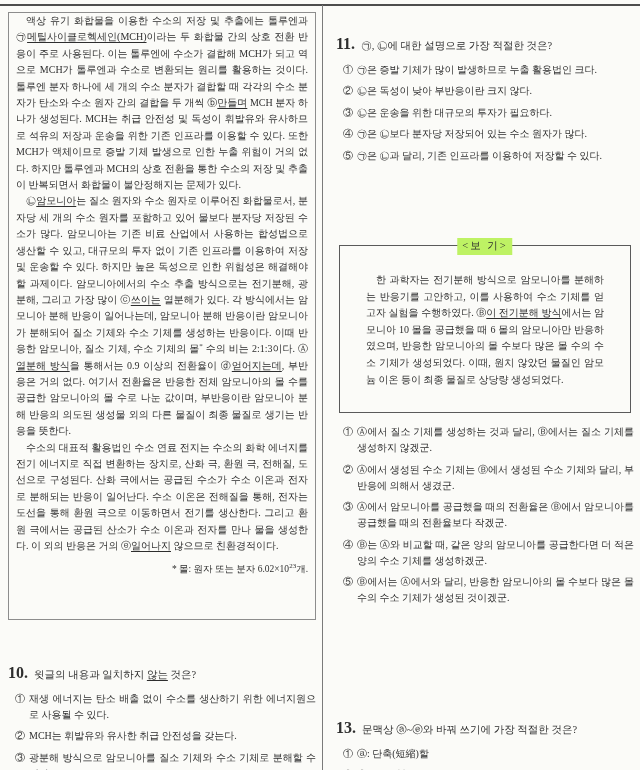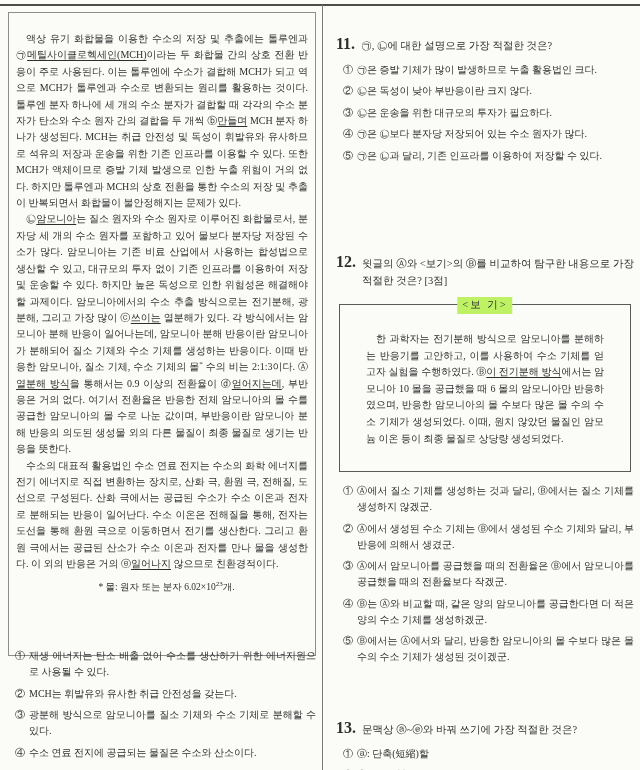--- a/index.html
+++ b/index.html
@@ -15,29 +15,29 @@
     overflow:hidden;
   }
   .toprule { position:absolute; top:4px; left:0; width:640px; height:1.5px; background:#4d4d4d; }
   .vrule   { position:absolute; top:5px; bottom:0; left:322px; width:1px; background:#7a7a7a; }
 
   
   .passage-box {
     position:absolute; left:8px; top:12px;
     width:292px; height:606px;
     border:1px solid #8d8d8d;
-    padding:18px 7px;
+    padding:0 7px;
     font-size:10px; line-height:16.4px;
     text-align:justify;
     overflow:hidden;
   }
   .para { margin:0; text-indent:10px; }
   .u { text-decoration:underline; text-underline-offset:2px; }
   sup { font-size:7px; line-height:0; }
-  .footnote { margin-top:7px; padding-left:9px; font-size:9.5px; text-align:center; }
+  .footnote { margin-top:7px; padding-left:9px; font-size:9.5px; text-align:right; }
 
   
   .question { position:absolute; width:298px; }
   .q10 { left:8px;   top:641px; width:308px; }
   .q11 { left:336px; top:12px;  }
   .q12 { left:336px; top:230px; }
   .q13 { left:336px; top:696px; }
 
   .qheader { display:flex; align-items:baseline; font-size:10.5px; line-height:16.5px; }
   .qnum    { font-weight:bold; font-size:16px; margin-right:6px; flex:none; }
@@ -75,20 +75,24 @@
   <div class="vrule"></div>
 
   <div class="passage-box">
     <p class="para"><span>액상 유기 화합물을 이용한 수소의 저장 및 추출에는 톨루엔과 </span><span>㉠</span><span class="u">메틸사이클로헥세인(MCH)</span><span>이라는 두 화합물 간의 상호 전환 반응이 주로 사용된다. 이는 톨루엔에 수소가 결합해 MCH가 되고 역으로 MCH가 톨루엔과 수소로 변환되는 원리를 활용하는 것이다. 톨루엔 분자 하나에 세 개의 수소 분자가 결합할 때 각각의 수소 분자가 탄소와 수소 원자 간의 결합을 두 개씩 </span><span>ⓑ</span><span class="u">만들며</span><span> MCH 분자 하나가 생성된다. MCH는 취급 안전성 및 독성이 휘발유와 유사하므로 석유의 저장과 운송을 위한 기존 인프라를 이용할 수 있다. 또한 MCH가 액체이므로 증발 기체 발생으로 인한 누출 위험이 거의 없다. 하지만 톨루엔과 MCH의 상호 전환을 통한 수소의 저장 및 추출이 반복되면서 화합물이 불안정해지는 문제가 있다.</span></p>
     <p class="para"><span>㉡</span><span class="u">암모니아</span><span>는 질소 원자와 수소 원자로 이루어진 화합물로서, 분자당 세 개의 수소 원자를 포함하고 있어 물보다 분자당 저장된 수소가 많다. 암모니아는 기존 비료 산업에서 사용하는 합성법으로 생산할 수 있고, 대규모의 투자 없이 기존 인프라를 이용하여 저장 및 운송할 수 있다. 하지만 높은 독성으로 인한 위험성은 해결해야 할 과제이다. 암모니아에서의 수소 추출 방식으로는 전기분해, 광분해, 그리고 가장 많이 </span><span>ⓒ</span><span class="u">쓰이는</span><span> 열분해가 있다. 각 방식에서는 암모니아 분해 반응이 일어나는데, 암모니아 분해 반응이란 암모니아가 분해되어 질소 기체와 수소 기체를 생성하는 반응이다. 이때 반응한 암모니아, 질소 기체, 수소 기체의 몰</span><sup>*</sup><span> 수의 비는 2:1:3이다. </span><span>Ⓐ</span><span class="u">열분해 방식</span><span>을 통해서는 0.9 이상의 전환율이 </span><span>ⓓ</span><span class="u">얻어지는데</span><span>, 부반응은 거의 없다. 여기서 전환율은 반응한 전체 암모니아의 몰 수를 공급한 암모니아의 몰 수로 나눈 값이며, 부반응이란 암모니아 분해 반응의 의도된 생성물 외의 다른 물질이 최종 물질로 생기는 반응을 뜻한다.</span></p>
     <p class="para"><span>수소의 대표적 활용법인 수소 연료 전지는 수소의 화학 에너지를 전기 에너지로 직접 변환하는 장치로, 산화 극, 환원 극, 전해질, 도선으로 구성된다. 산화 극에서는 공급된 수소가 수소 이온과 전자로 분해되는 반응이 일어난다. 수소 이온은 전해질을 통해, 전자는 도선을 통해 환원 극으로 이동하면서 전기를 생산한다. 그리고 환원 극에서는 공급된 산소가 수소 이온과 전자를 만나 물을 생성한다. 이 외의 반응은 거의 </span><span>ⓔ</span><span class="u">일어나지</span><span> 않으므로 친환경적이다.</span></p>
     <p class="footnote"><span>* 몰: 원자 또는 분자 6.02×10</span><sup>23</sup><span>개.</span></p>
   </div>
 
   <div class="question q10">
+    <div class="qheader">
+      <span class="qnum">10.</span>
+      <span class="qtitle"><span>윗글의 내용과 일치하지 </span><span class="u">않는</span><span> 것은?</span></span>
+    </div>
     <div class="options">
       <div class="option">
         <span class="onum">①</span>
         <span class="otext">재생 에너지는 탄소 배출 없이 수소를 생산하기 위한 에너지원으로 사용될 수 있다.</span>
       </div>
       <div class="option">
         <span class="onum">②</span>
         <span class="otext">MCH는 휘발유와 유사한 취급 안전성을 갖는다.</span>
       </div>
       <div class="option">
@@ -125,24 +129,20 @@
         <span class="otext">㉠은 ㉡보다 분자당 저장되어 있는 수소 원자가 많다.</span>
       </div>
       <div class="option">
         <span class="onum">⑤</span>
         <span class="otext">㉠은 ㉡과 달리, 기존 인프라를 이용하여 저장할 수 있다.</span>
       </div>
     </div>
   </div>
 
   <div class="question q12">
-    <div class="qheader">
-      <span class="qnum">12.</span>
-      <span class="qtitle">윗글의 Ⓐ와 &lt;보기&gt;의 Ⓑ를 비교하여 탐구한 내용으로 가장 적절한 것은? [3점]</span>
-    </div>
 
     <div class="boki">
       <div class="boki-label">&lt;보 기&gt;</div>
       <p><span>한 과학자는 전기분해 방식으로 암모니아를 분해하는 반응기를 고안하고, 이를 사용하여 수소 기체를 얻고자 실험을 수행하였다. </span><span>Ⓑ</span><span class="u">이 전기분해 방식</span><span>에서는 암모니아 10 몰을 공급했을 때 6 몰의 암모니아만 반응하였으며, 반응한 암모니아의 몰 수보다 많은 몰 수의 수소 기체가 생성되었다. 이때, 원치 않았던 물질인 암모늄 이온 등이 최종 물질로 상당량 생성되었다.</span></p>
     </div>
 
     <div class="options">
       <div class="option">
         <span class="onum">①</span>
         <span class="otext">Ⓐ에서 질소 기체를 생성하는 것과 달리, Ⓑ에서는 질소 기체를 생성하지 않겠군.</span>

